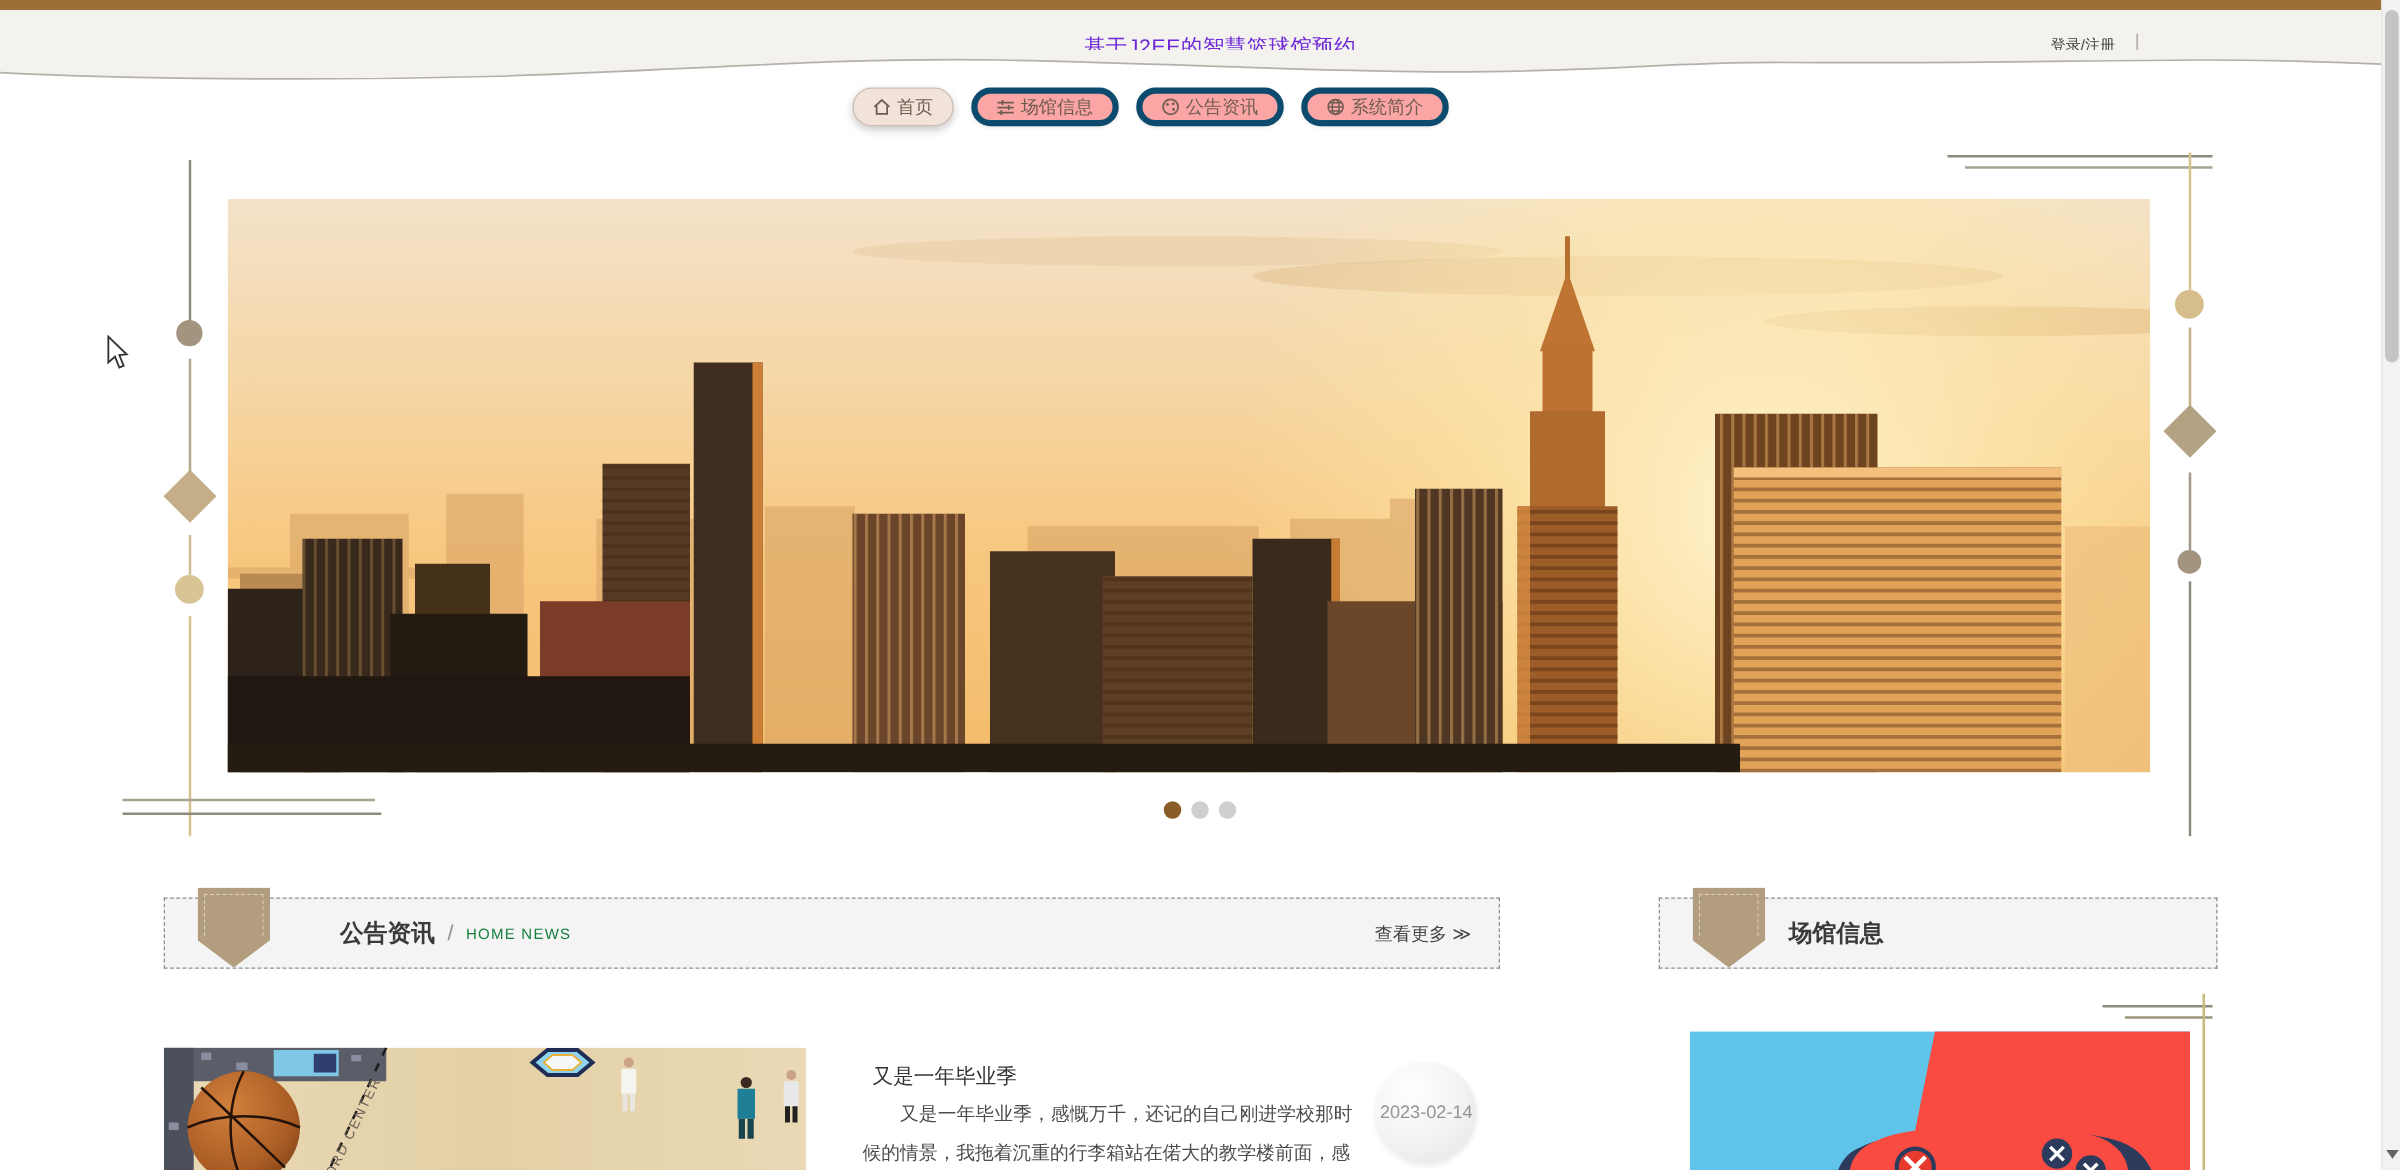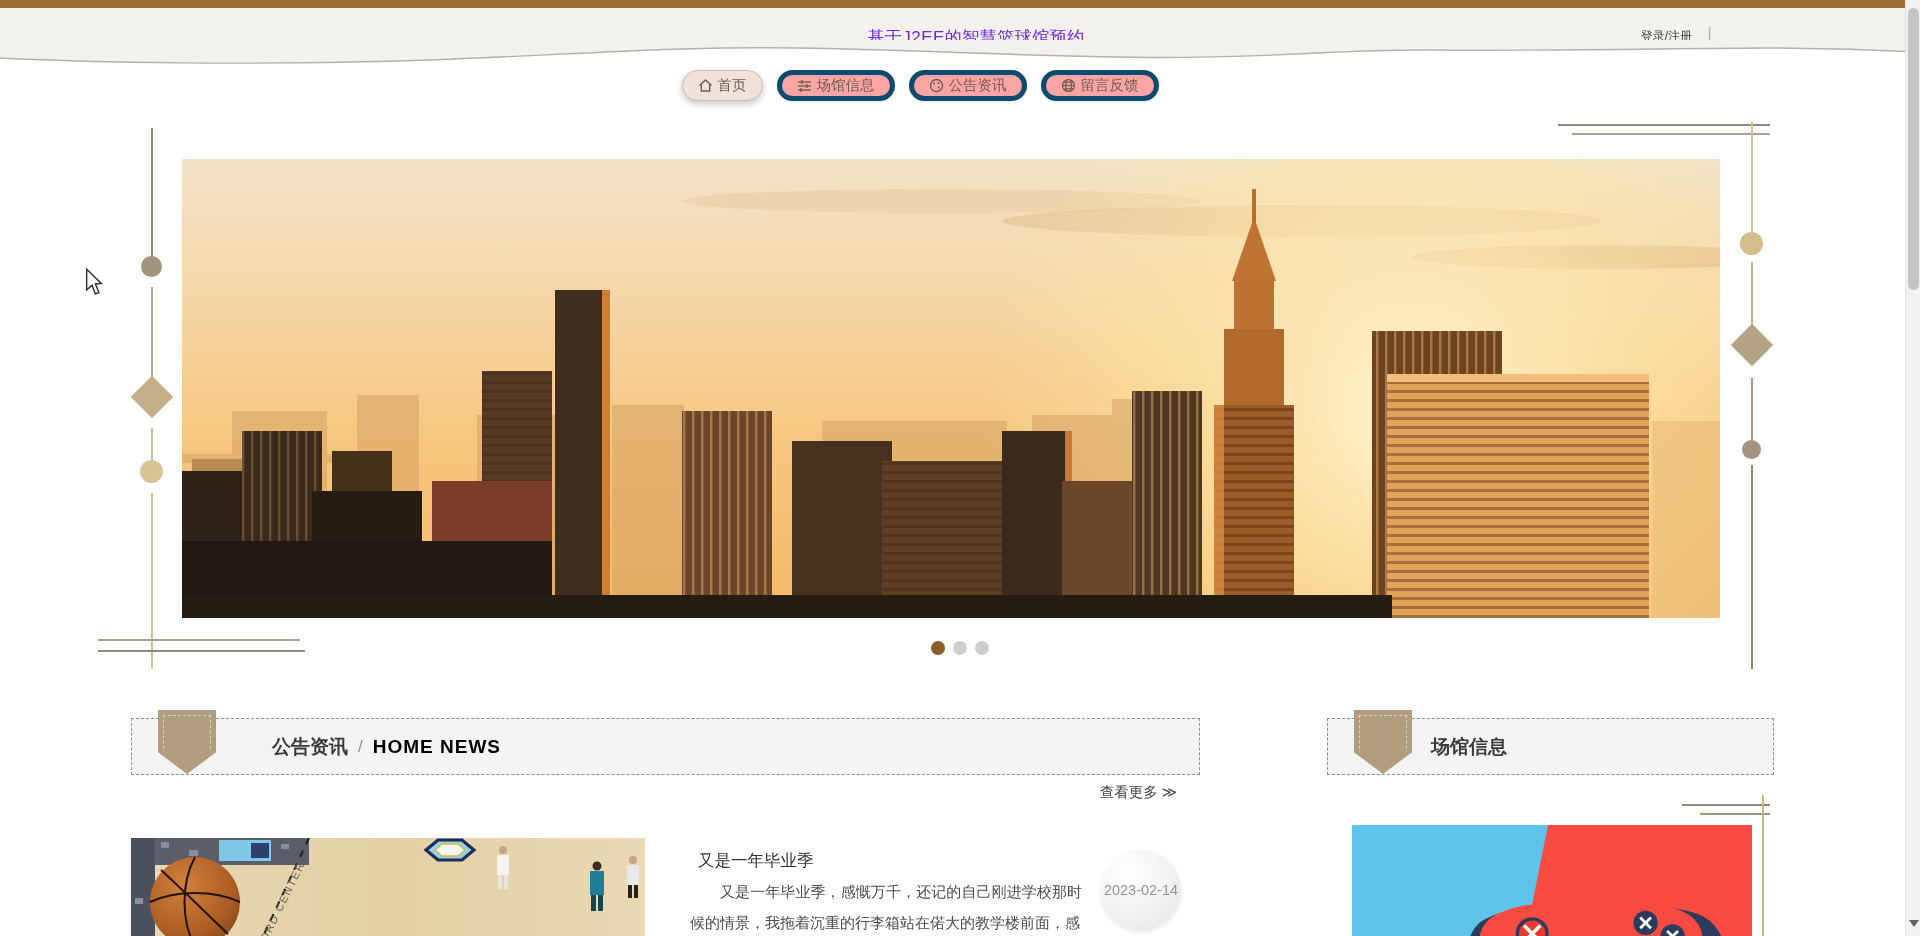--- a/index.html
+++ b/index.html
@@ -39,22 +39,22 @@
   
   .section-head { position:absolute; top:718px; height:57px; background:#f4f4f4;
     border:1px dashed #8f8f8f; display:flex; align-items:center; }
   .badge { position:absolute; left:26px; top:-9px; width:58px; height:64px; background:#b29e7f;
     clip-path:polygon(0 0,100% 0,100% 66%,50% 100%,0 66%); }
   .badge-inner { position:absolute; left:5px; top:5px; right:5px; bottom:5px;
     border:1px dashed rgba(255,255,255,.55);
     clip-path:polygon(0 0,100% 0,100% 66%,50% 100%,0 66%); }
   .sec-title-cn { margin-left:140px; font-size:19px; font-weight:bold; color:#3a3a3a; }
   .sec-sep { margin:0 10px; font-size:17px; color:#8f8f8f; }
-  .sec-title-en { font-size:19px; color:#000000; letter-spacing:1px;font-weight:bold; }
-  .more-link { position:absolute; right:22px; top:19px; font-size:14.5px; color:#474747; cursor:pointer;margin-top:45px; }
+  .sec-title-en { font-size:12px; color:#15803d; letter-spacing:1px; }
+  .more-link { position:absolute; right:22px; top:19px; font-size:14.5px; color:#474747; cursor:pointer; }
 
   
   .news-thumb { position:absolute; left:131px; top:838px; width:514px; height:240px;
     overflow:hidden; cursor:pointer; }
   .news-title { position:absolute; left:698px; top:850px; font-size:16.5px; color:#333333; cursor:pointer; }
   .news-excerpt { position:absolute; left:690px; top:876px; width:392px; font-size:15px;
     line-height:31px; color:#4c4c4c; text-indent:2em; text-align:justify; }
   .date-badge { position:absolute; left:1101px; top:850px; width:80px; height:80px; border-radius:50%;
     background:radial-gradient(circle at 35% 28%, #ffffff 0%, #f2f2f2 55%, #e3e3e3 100%);
     box-shadow:0 2px 5px rgba(0,0,0,.10);
@@ -128,21 +128,21 @@
       <svg width="15" height="15" viewBox="0 0 15 15">
           <g fill="none" stroke="#6f5c51" stroke-width="1.2">
             <circle cx="7.5" cy="7.5" r="6"></circle>
             <ellipse cx="7.5" cy="7.5" rx="2.8" ry="6"></ellipse>
             <line x1="1.5" y1="7.5" x2="13.5" y2="7.5"></line>
             <line x1="2.3" y1="4.2" x2="12.7" y2="4.2"></line>
             <line x1="2.3" y1="10.8" x2="12.7" y2="10.8"></line>
           </g>
         </svg>
     </span>
-    <span>留言反馈</span>
+    <span>系统简介</span>
   </div>
 </div>
 
 <div class="hero">
   <svg viewBox="0 0 1538 459" preserveAspectRatio="none">
     <defs>
       <linearGradient id="sky" x1="0" y1="0" x2="0" y2="1">
         <stop offset="0" stop-color="#f3e2c9"></stop>
           <stop offset=".35" stop-color="#f6d5a2"></stop>
         <stop offset=".62" stop-color="#f7c77f"></stop>

